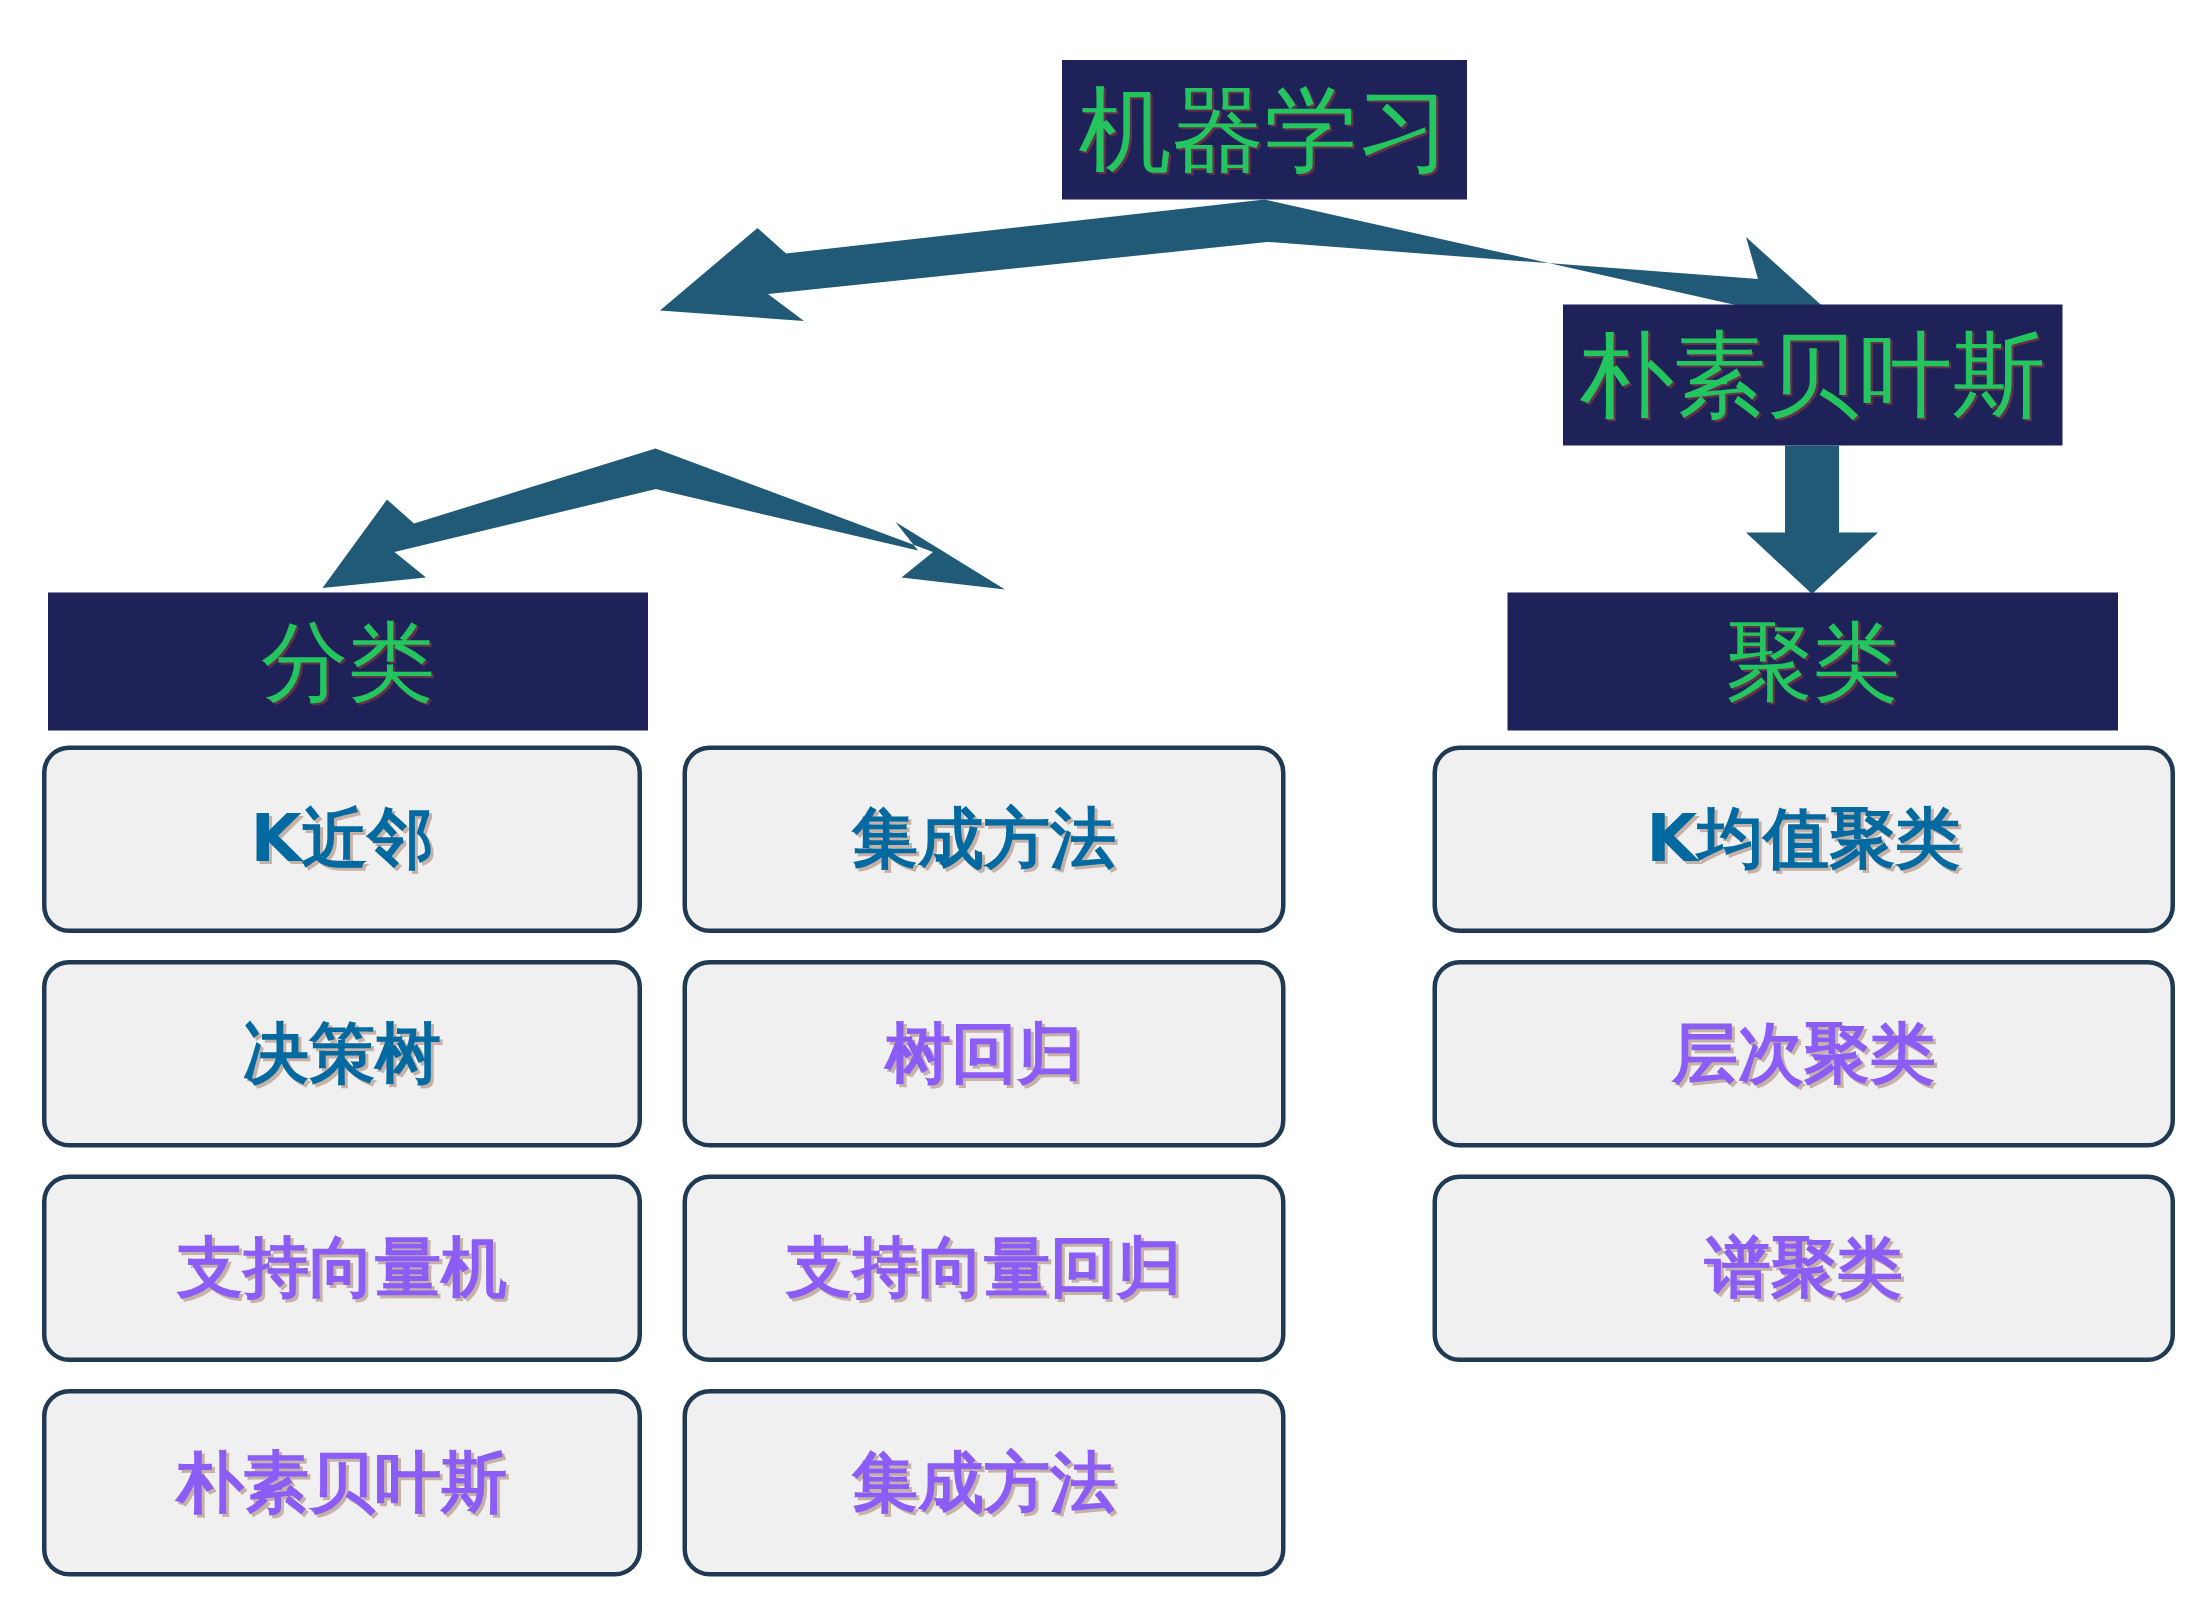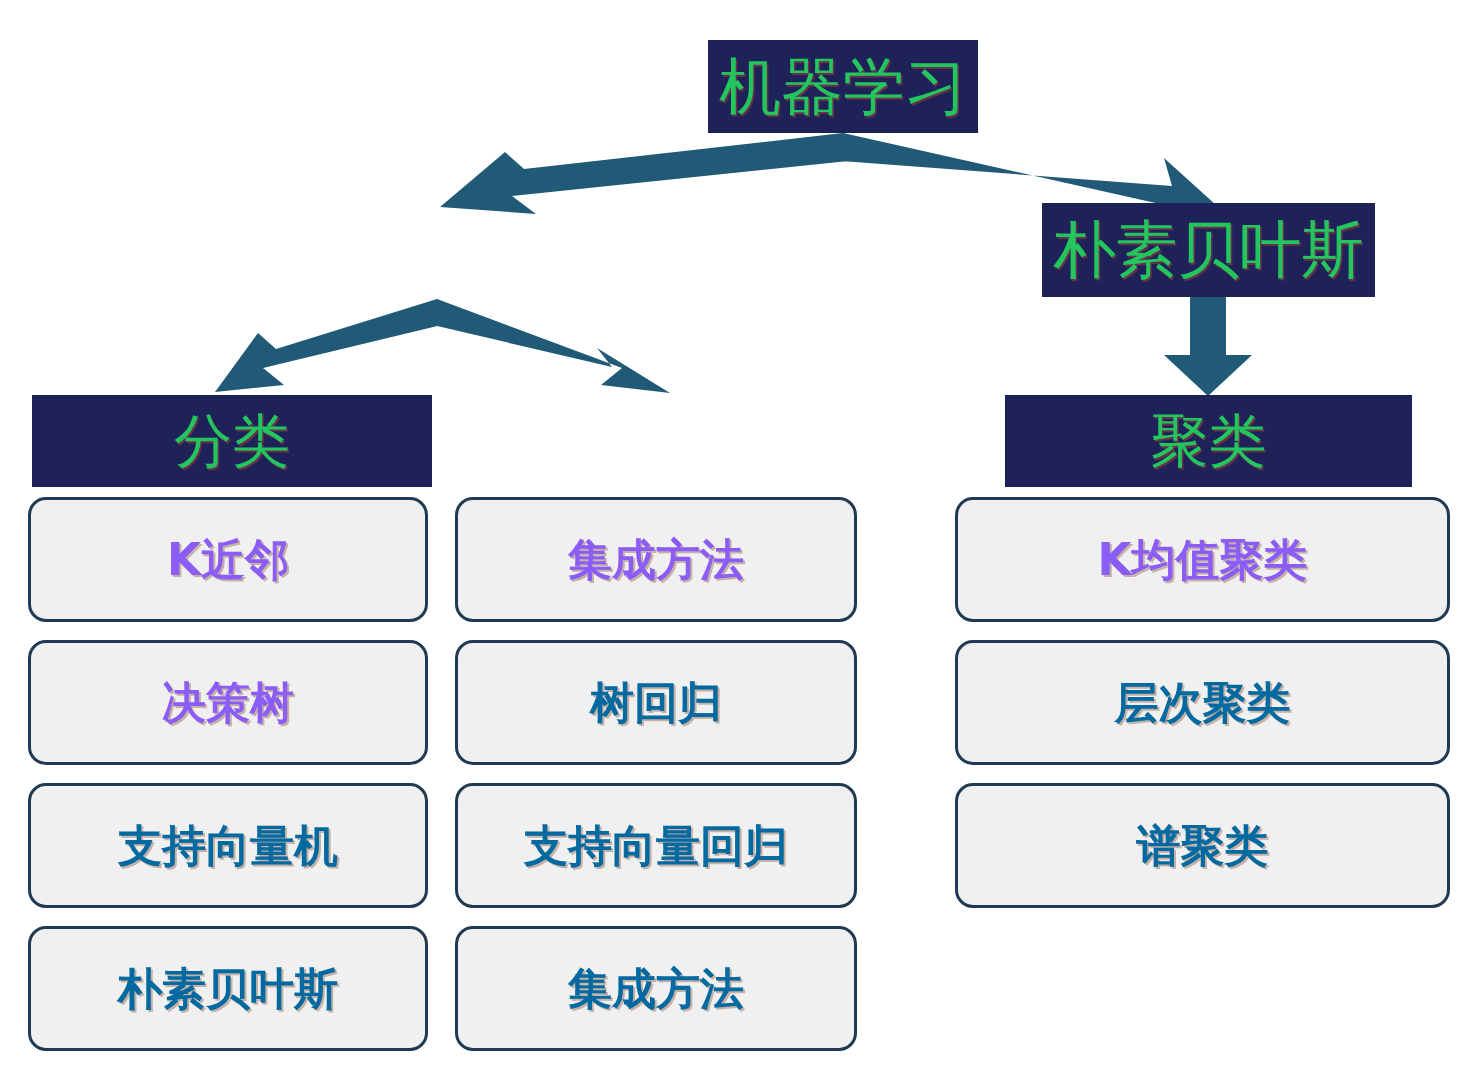--- a/index.html
+++ b/index.html
@@ -82,22 +82,22 @@
     box-sizing: border-box;
     z-index: 2;
   }
   .card-label {
     font-size: 44px;
     font-weight: bold;
     white-space: nowrap;
     line-height: 1;
     text-shadow: 2px 2px 0 rgba(120,60,30,0.35);
   }
-  .card-label.red { color: #8b5cf6; }
-  .card-label.black { color: #0369a1; }
+  .card-label.red { color: #0369a1; }
+  .card-label.black { color: #8b5cf6; }
 
   .col1 { left: 28px; width: 400px; }
   .col2 { left: 455px; width: 402px; }
   .col3 { left: 955px; width: 495px; }
 
   .row1 { top: 497px; height: 125px; }
   .row2 { top: 640px; height: 125px; }
   .row3 { top: 783px; height: 125px; }
   .row4 { top: 926px; height: 125px; }
 </style>

